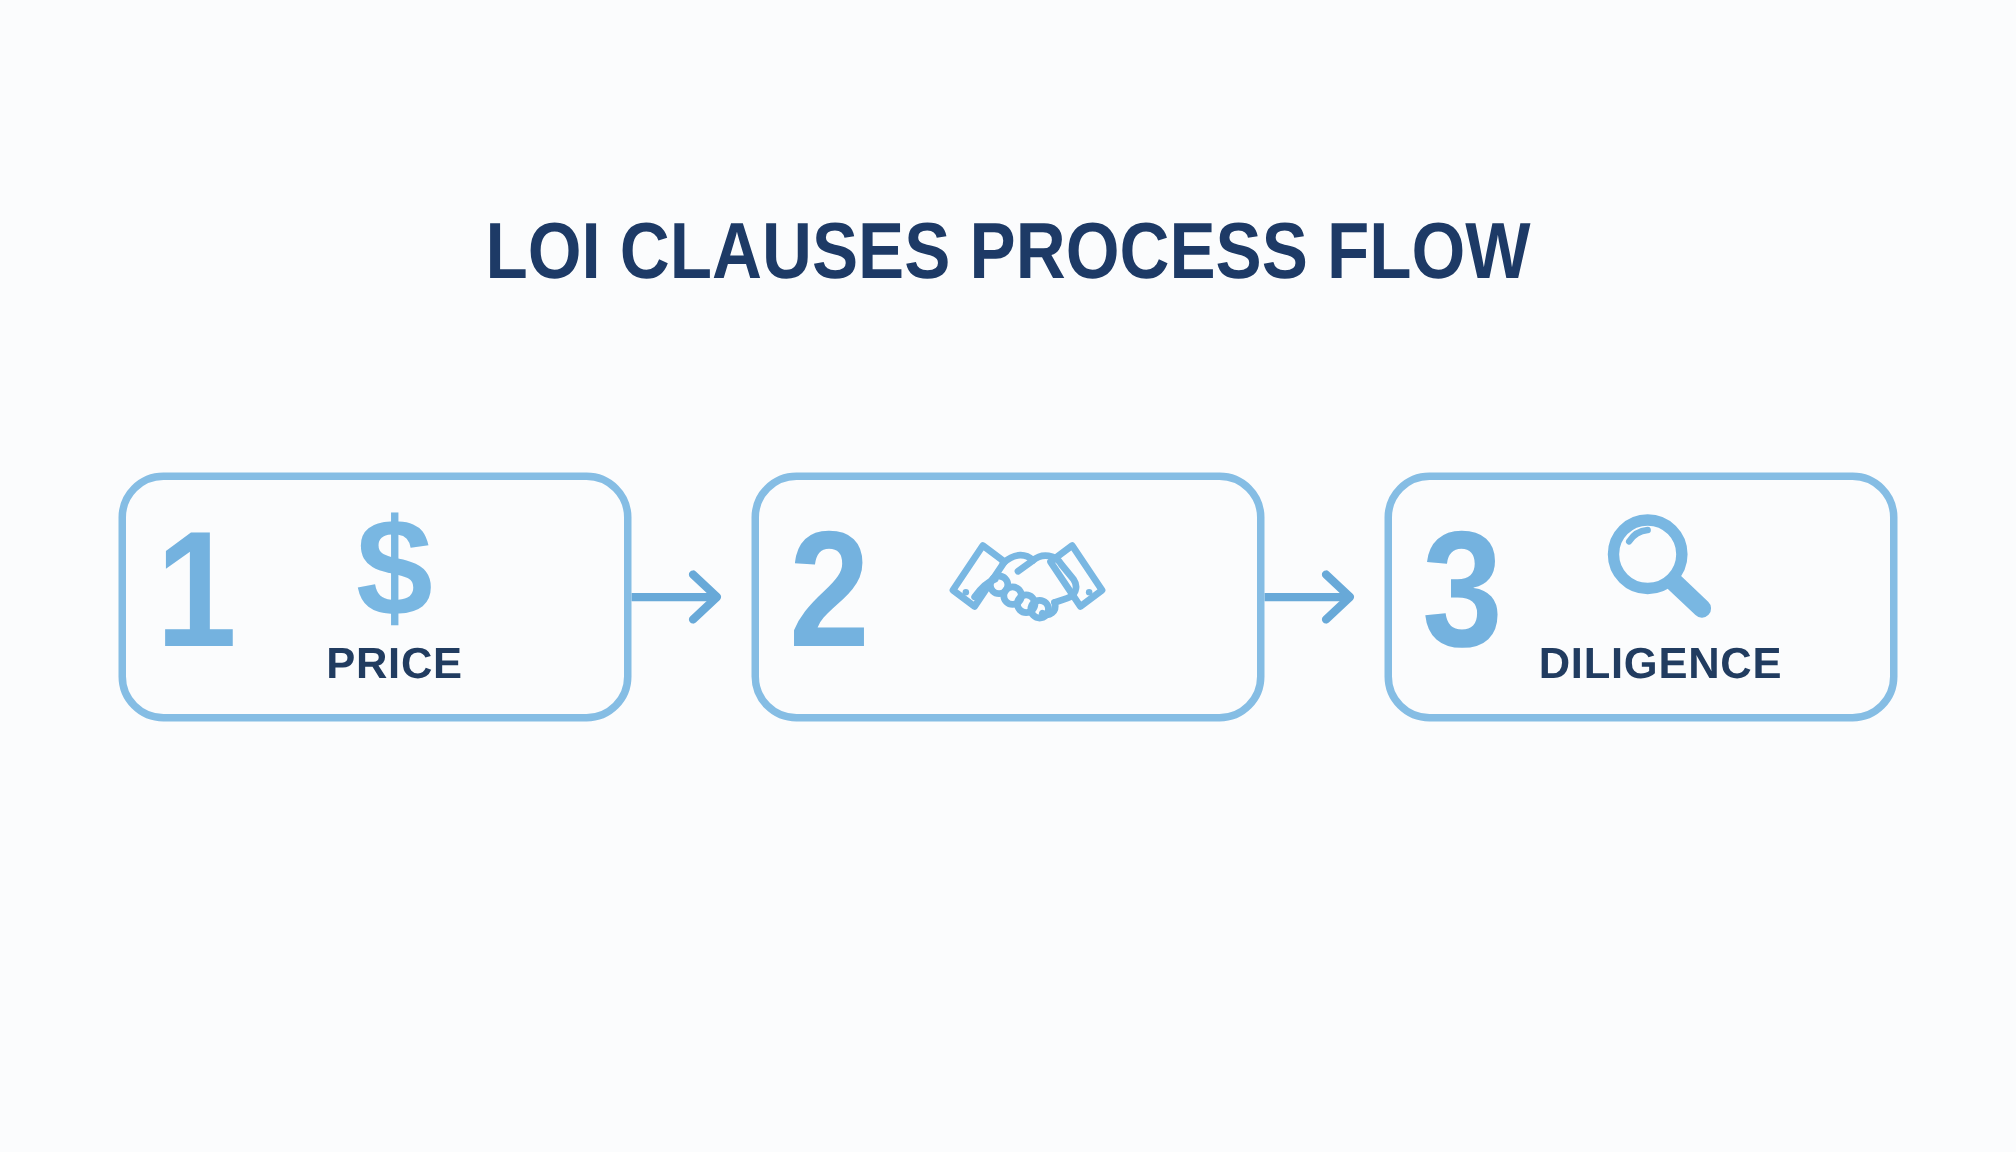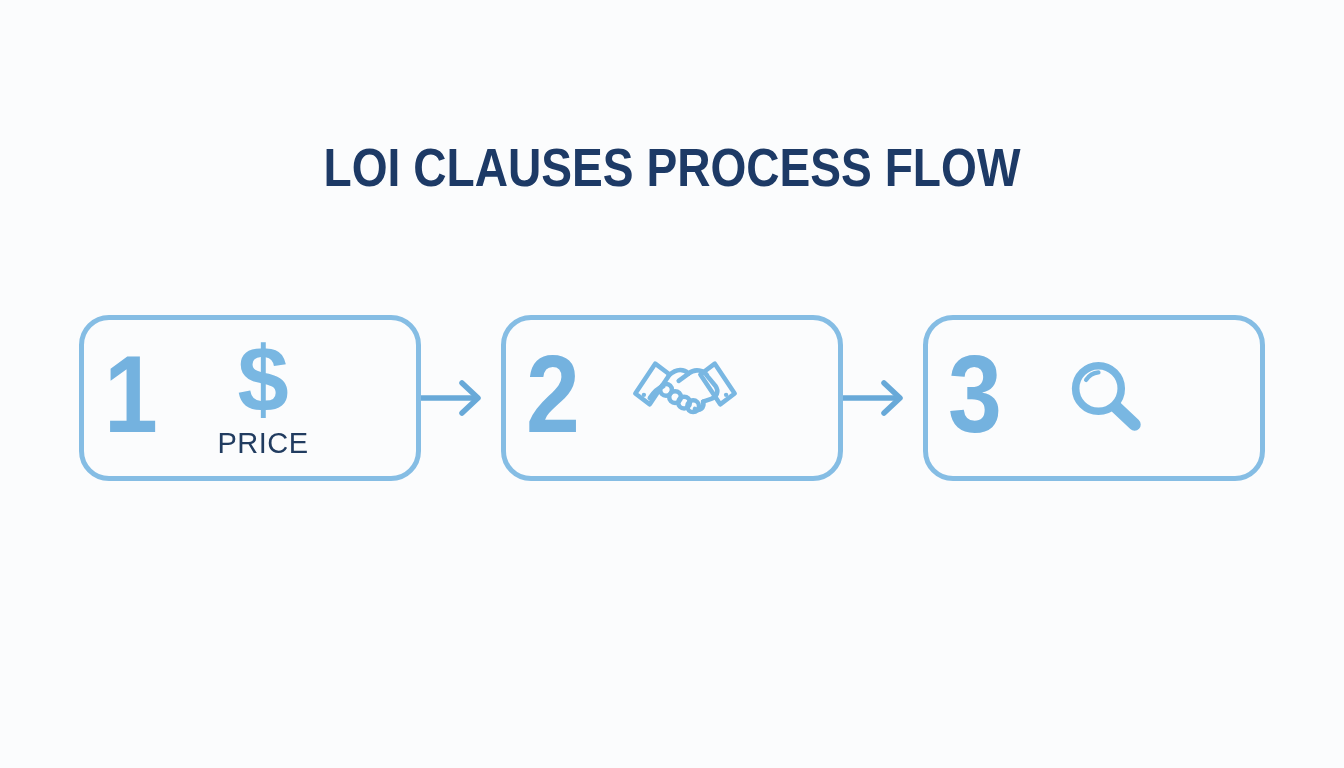--- a/index.html
+++ b/index.html
@@ -79,21 +79,21 @@
 
   .dollar-glyph {
     font-size: 92px;
     font-weight: bold;
     line-height: 80px;
     color: var(--icon-blue, #79b7e2);
   }
 
   .step-label {
     font-size: 29px;
-    font-weight: normal;
+    font-weight: bold;
     letter-spacing: 0.5px;
     line-height: 1;
     color: var(--label-navy, #213c60);
     white-space: nowrap;
   }
 
   .flow-arrow {
     width: 80px;
     height: 166px;
     flex: 0 0 80px;
@@ -158,16 +158,17 @@
   <div class="step-box">
     <div class="step-number">3</div>
     <div class="step-body">
       <div class="icon-wrap">
         <svg width="86" height="76" viewBox="0 0 90 80" fill="none" xmlns="http://www.w3.org/2000/svg">
           <circle cx="36" cy="30" r="24" stroke="currentColor" stroke-width="8"></circle>
           <path d="M23 21 A17 17 0 0 1 36 13" stroke="currentColor" stroke-width="4.5" stroke-linecap="round"></path>
           <line x1="55" y1="50" x2="74" y2="68" stroke="currentColor" stroke-width="13" stroke-linecap="round"></line>
         </svg>
       </div>
+      <div class="step-label">DILIGENCE</div>
     </div>
   </div>
 
 </div>
 
 </body></html>

